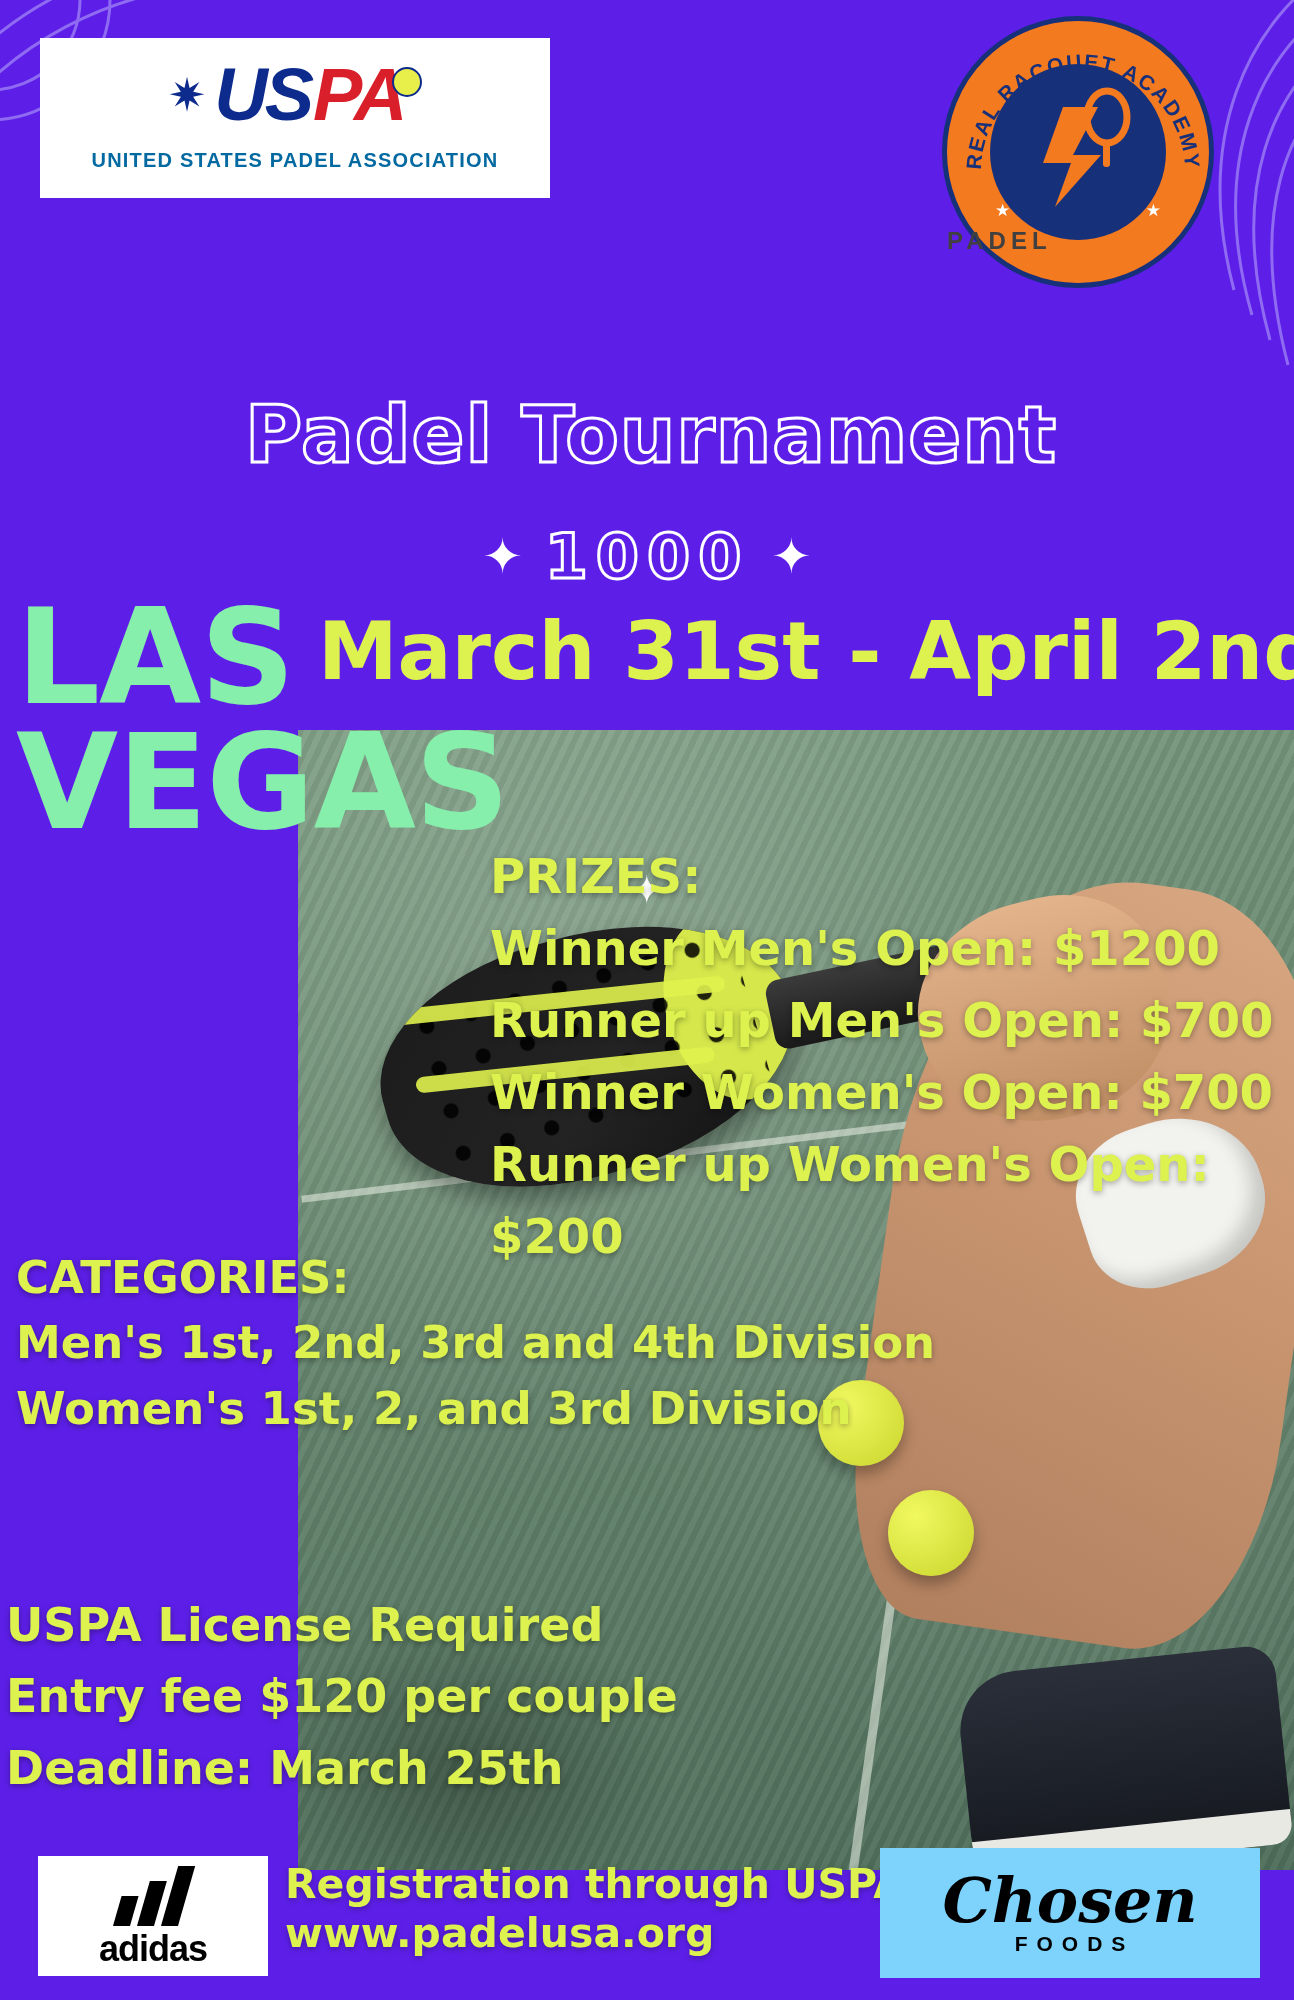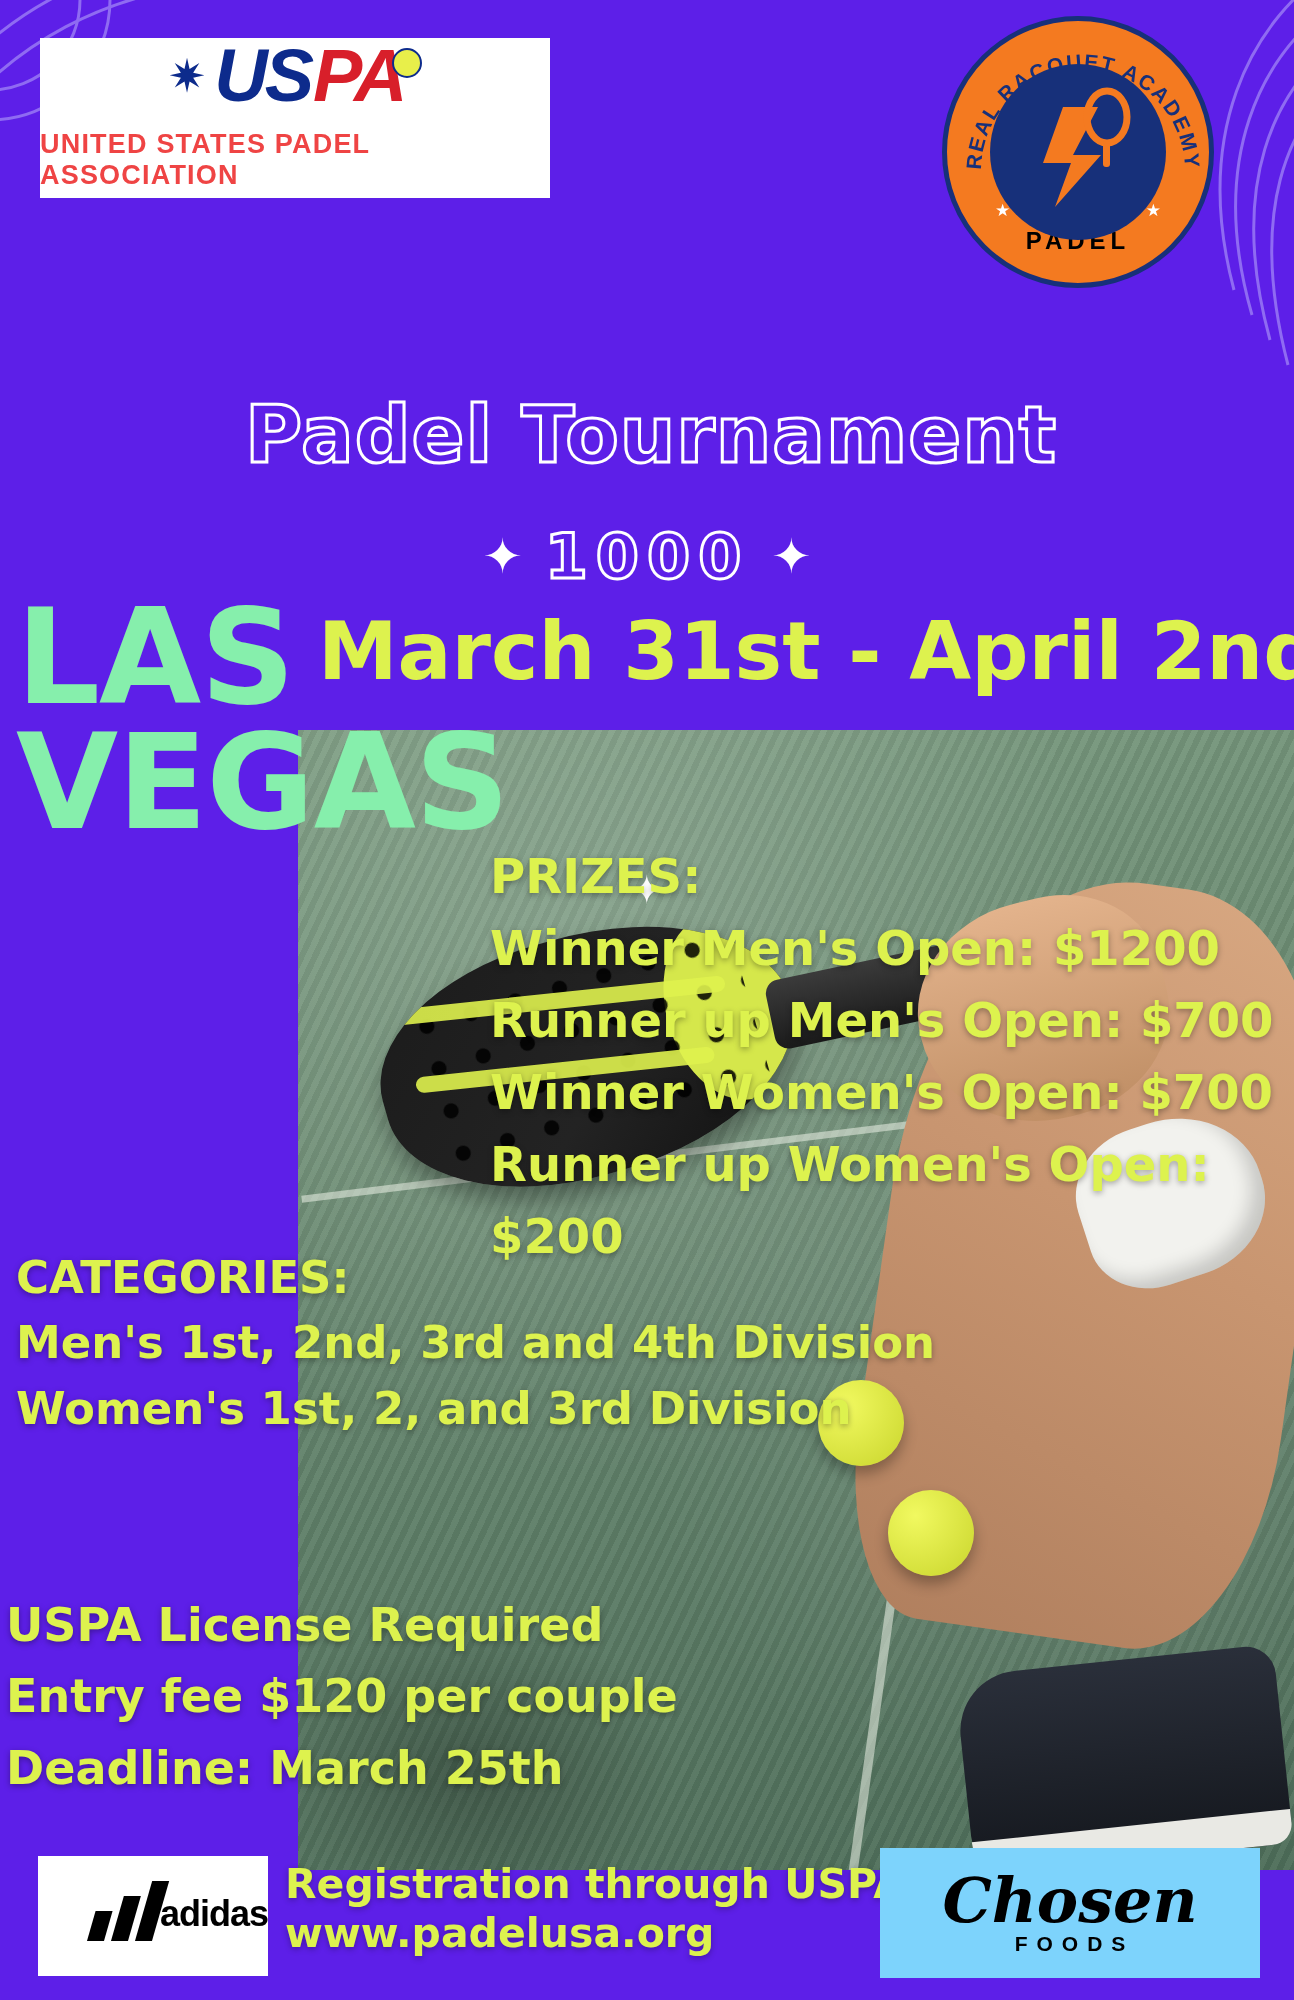--- a/index.html
+++ b/index.html
@@ -70,23 +70,23 @@
   }
   .uspa-ball {
     width: 26px; height: 26px;
     border-radius: 50%;
     background: #e8ef4a;
     margin-left: -18px;
     margin-top: -26px;
     border: 2px solid #0d2b8c;
   }
   .uspa-sub {
-    font-size: 27px;
-    font-weight: bold;
-    color: #ef4444;
+    font-size: 20px;
+    font-weight: bold;
+    color: #0369a1;
     letter-spacing: 1.2px;
     margin-top: 22px;
   }
 
   .rra-logo {
     position: absolute;
     right: 80px; top: 16px;
     width: 272px; height: 272px;
     border-radius: 50%;
     background: #f47a20;
@@ -101,22 +101,21 @@
     border-radius: 50%;
     background: #17307a;
     position: relative;
     display: flex;
     align-items: center;
     justify-content: center;
   }
   .rra-top-text, .rra-bottom-text {
     position: absolute;
     width: 100%;
-    text-align: center;
-    color: #000000;
+    color: #404040;
     font-weight: bold;
     font-size: 17px;
     letter-spacing: 1px;
   }
   .rra-bottom-text {
     bottom: 28px;
     font-size: 24px;
     letter-spacing: 5px;
   }
   .rra-star { position: absolute; color: #ffffff; font-size: 17px; }
@@ -345,21 +344,21 @@
     text-shadow: 0 2px 6px rgba(0,0,0,.35);
   }
 
   
   .adidas {
     position: absolute;
     left: 38px; bottom: 24px;
     width: 230px; height: 120px;
     background: #ffffff;
     display: flex;
-    flex-direction: row;
+    flex-direction: column;
     align-items: center;
     justify-content: flex-end;
     padding-bottom: 6px;
     box-sizing: border-box;
     z-index: 6;
   }
   .adidas-bars { display: flex; align-items: flex-end; gap: 7px; height: 56px; transform: skewX(-16deg); }
   .adidas-bars i { display: block; background: #000; width: 17px; }
   .adidas-bars i:nth-child(1) { height: 30px; }
   .adidas-bars i:nth-child(2) { height: 45px; }

